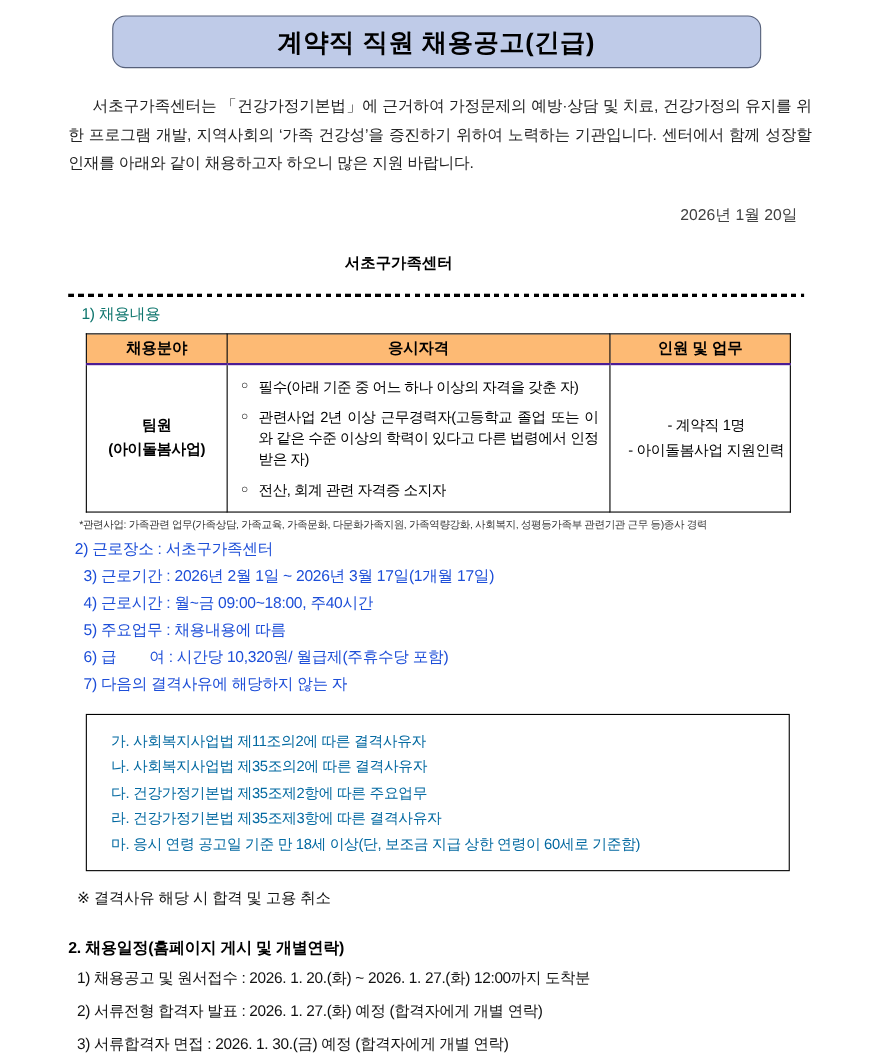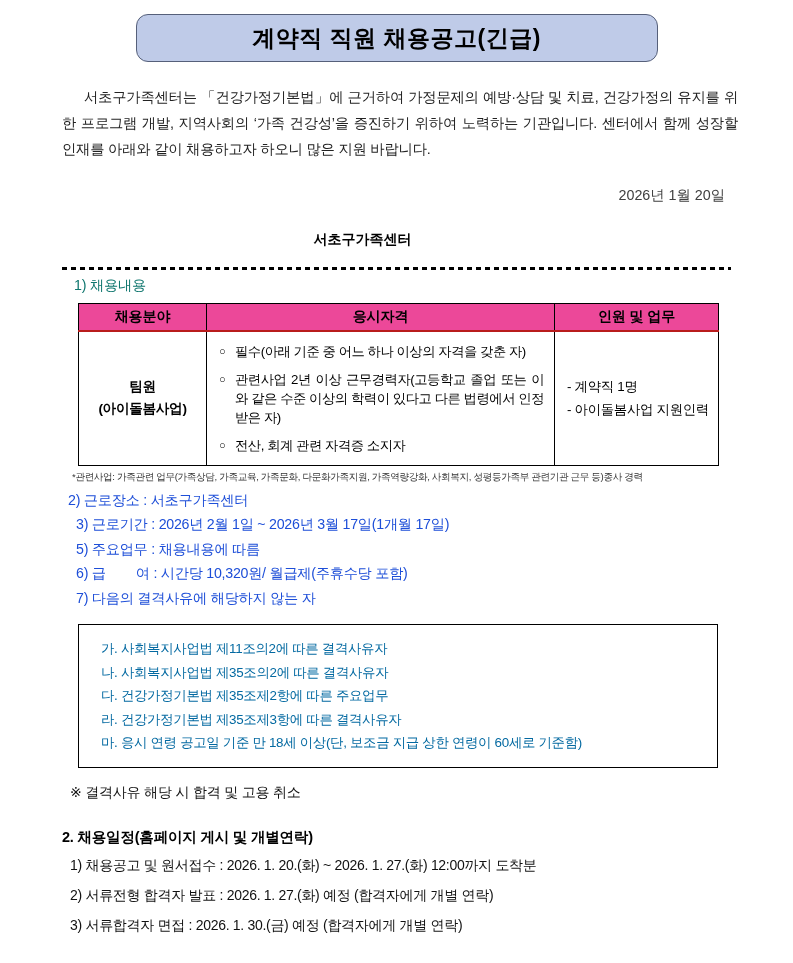--- a/index.html
+++ b/index.html
@@ -22,21 +22,21 @@
     box-sizing: border-box;
   }
 
   
   .title-banner-wrap {
     padding-top: 14px;
     display: flex;
     justify-content: center;
   }
   .title-banner {
-    width: 522px;
+    width: 590px;
     height: 48px;
     background: #bfcbe8;
     border: 1.5px solid #56607a;
     border-radius: 12px;
     display: flex;
     align-items: center;
     justify-content: center;
     box-sizing: border-box;
   }
   .title-banner-text {
@@ -105,26 +105,26 @@
   table.recruit {
     border-collapse: collapse;
     width: 640px;
     table-layout: fixed;
   }
   table.recruit th, table.recruit td {
     border: 1px solid #000;
     box-sizing: border-box;
   }
   table.recruit thead th {
-    background: #ec4899;
+    background: #fdba74;
     font-size: 14px;
     font-weight: bold;
     height: 27px;
     letter-spacing: -0.1px;
-    border-bottom: 2px solid #b91c1c;
+    border-bottom: 2px solid #4c1d95;
   }
   .col-field  { width: 128px; }
   .col-qual   { width: 348px; }
   .col-count  { width: 164px; }
 
   td.field-cell {
     text-align: center;
     vertical-align: middle;
     font-size: 13.6px;
     font-weight: bold;
@@ -149,21 +149,21 @@
     letter-spacing: -0.45px;
     margin-bottom: 9px;
   }
   .qual-item:last-child { margin-bottom: 0; }
   .qual-bullet {
     flex: 0 0 16px;
     font-size: 11px;
     line-height: 19px;
   }
   .qual-text { flex: 1 1 auto; text-align: justify; }
-  .count-line { white-space: nowrap; }
+  .count-line { white-space: nowrap; text-align: center; }
 
   
   .footnote {
     margin: 5px 0 0 72px;
     font-size: 9.6px;
     letter-spacing: -0.35px;
     color: #333;
   }
 
   
@@ -280,20 +280,21 @@
         </tr>
       </tbody>
     </table>
   </div>
 
   <div class="footnote">*관련사업: 가족관련 업무(가족상담, 가족교육, 가족문화, 다문화가족지원, 가족역량강화, 사회복지, 성평등가족부 관련기관 근무 등)종사 경력</div>
 
   <div class="cond-list">
     <div class="cond-row">2) 근로장소 :  서초구가족센터</div>
     <div class="cond-row indent">3) 근로기간 :  2026년 2월 1일 ~ 2026년 3월 17일(1개월 17일)</div>
+    <div class="cond-row indent">4) 근로시간 :  월~금 09:00~18:00, 주40시간</div>
     <div class="cond-row indent">5) 주요업무 :  채용내용에 따름</div>
     <div class="cond-row indent">
       <span>6) 급</span><span class="wide-gap"></span><span>여 :  시간당 10,320원/ 월급제(주휴수당 포함)</span>
     </div>
     <div class="cond-row indent">7) 다음의 결격사유에 해당하지 않는 자</div>
   </div>
 
   <div class="dq-box">
     <div class="dq-row">가. 사회복지사업법 제11조의2에 따른 결격사유자</div>
     <div class="dq-row">나. 사회복지사업법 제35조의2에 따른 결격사유자</div>

